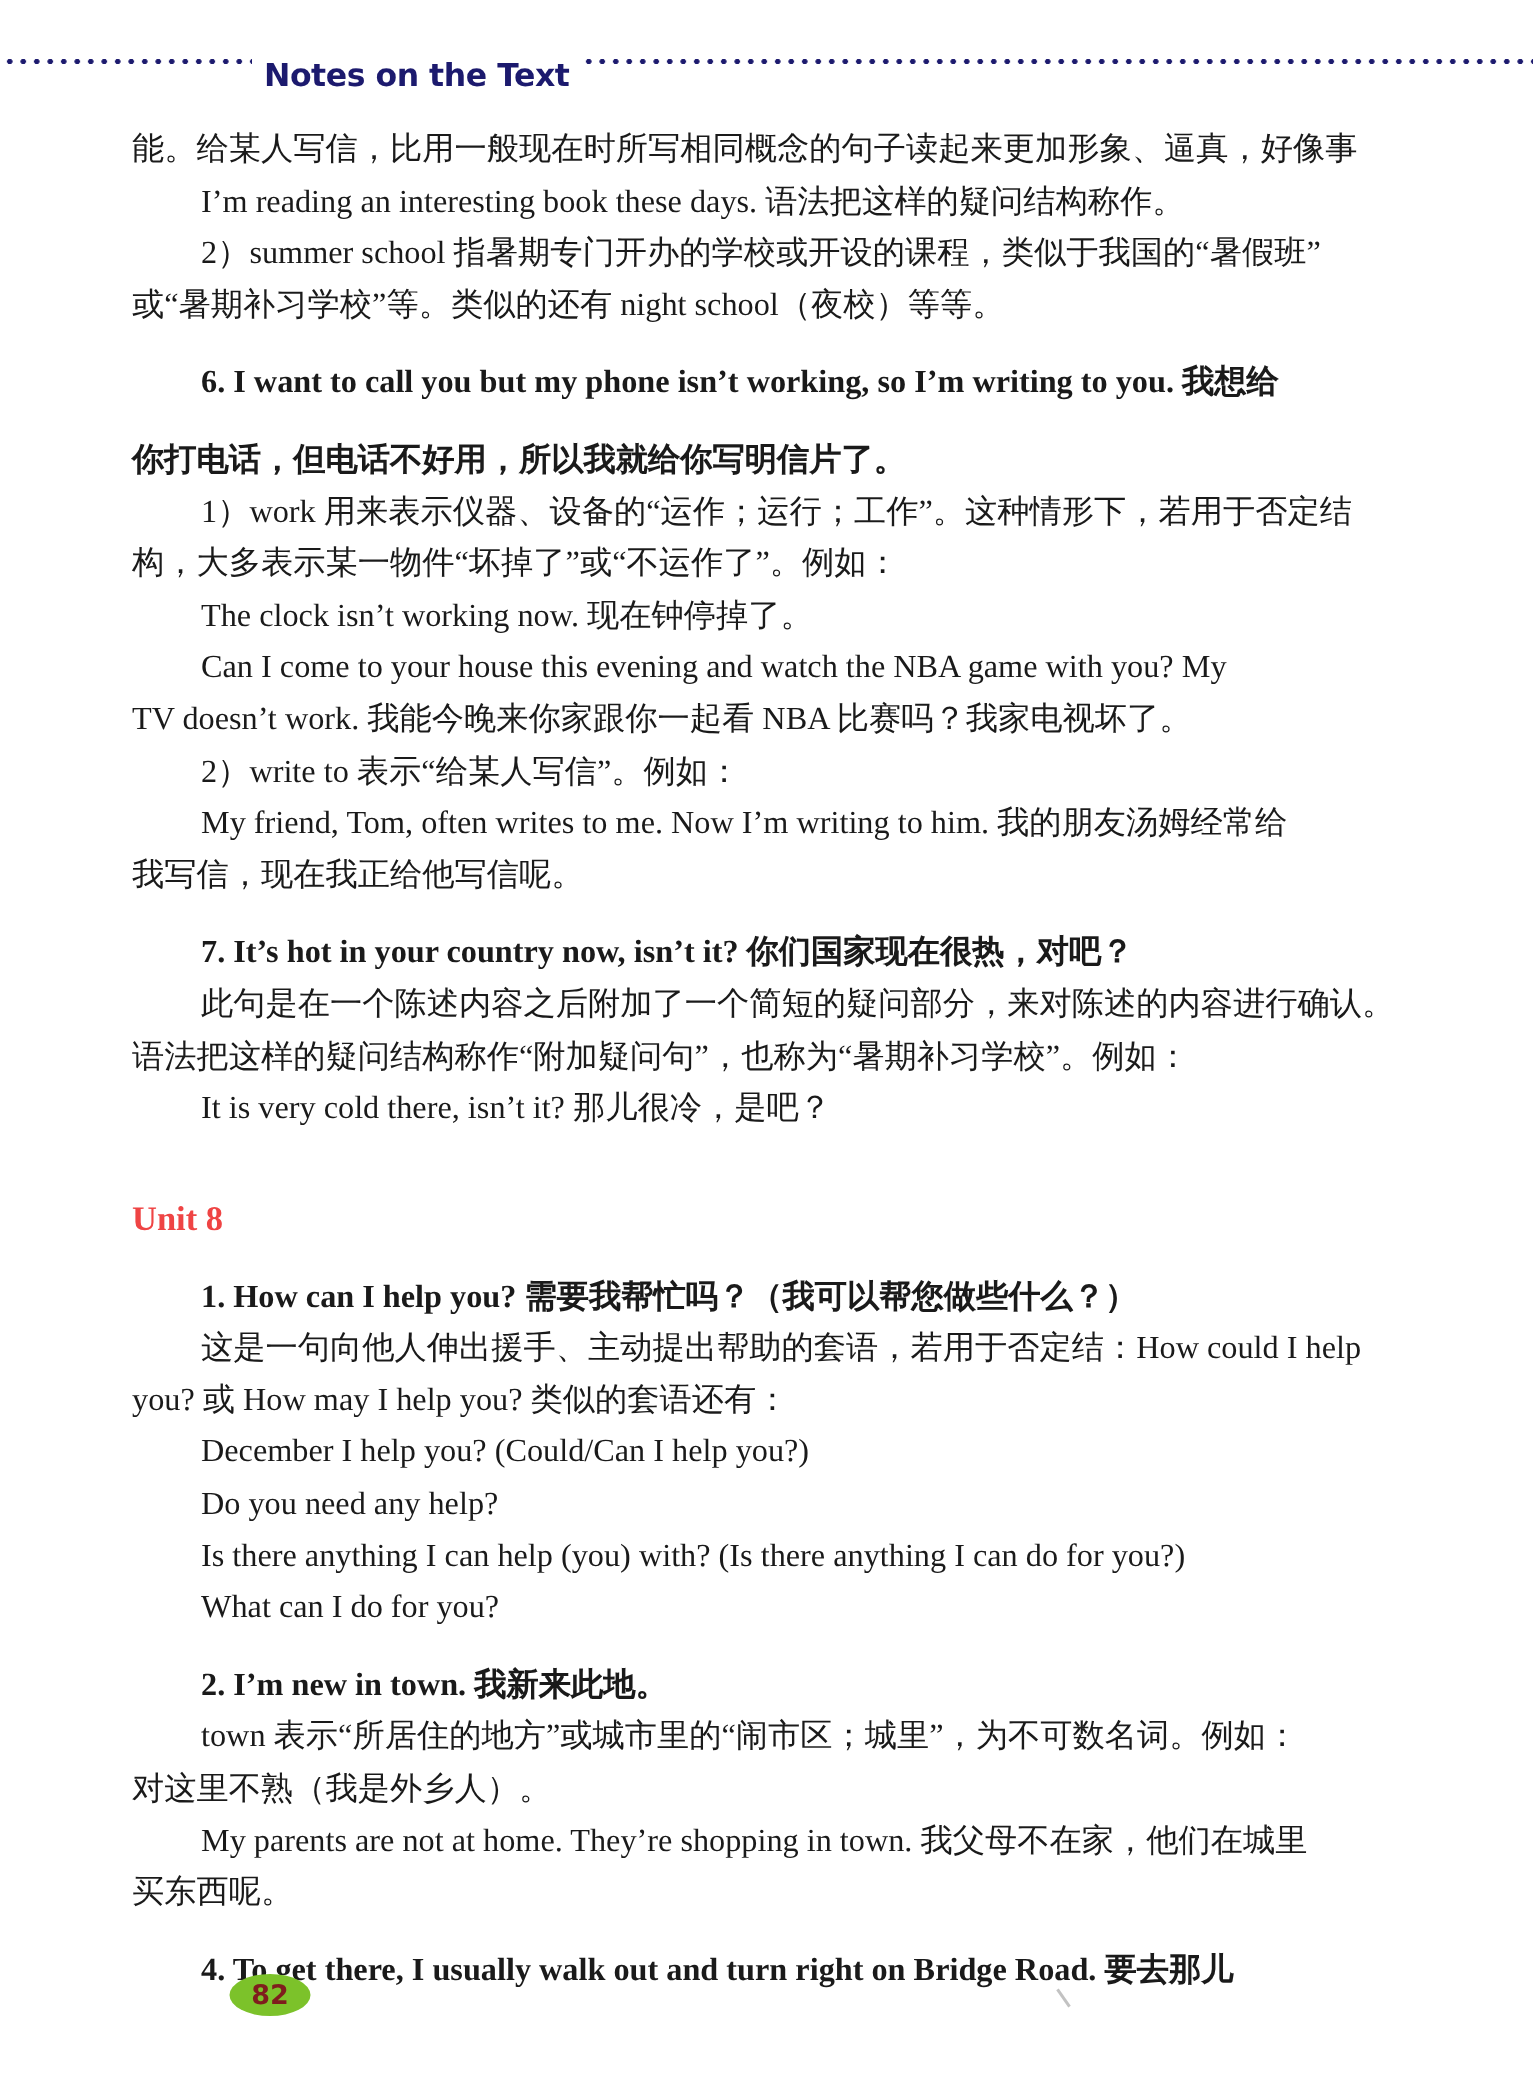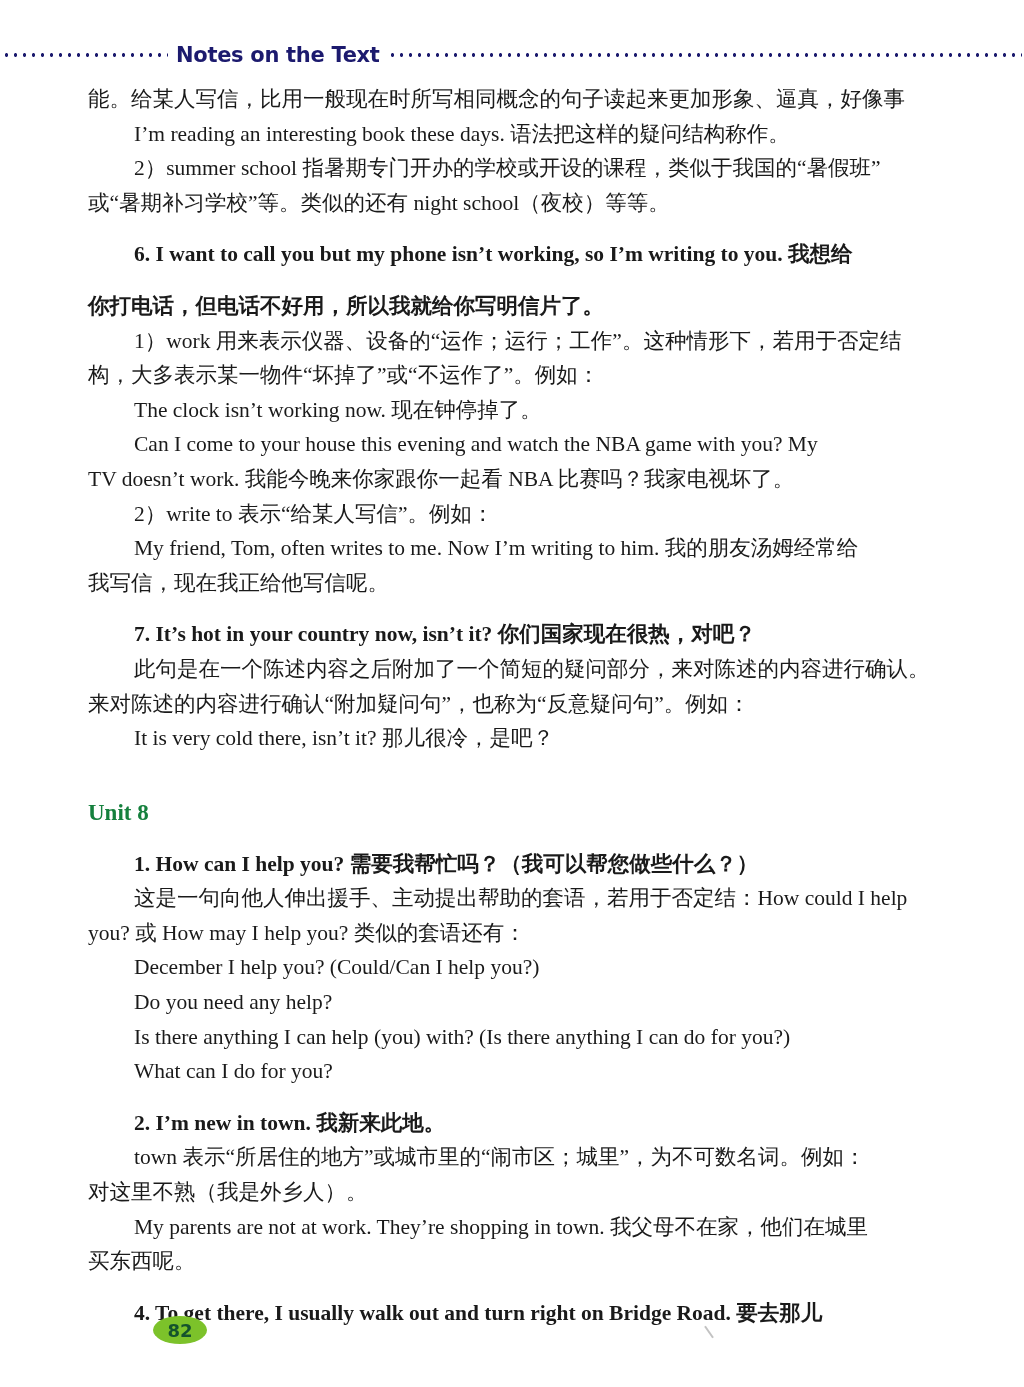--- a/index.html
+++ b/index.html
@@ -1,32 +1,32 @@
 <!DOCTYPE html>
 <html><head>
 <meta charset="utf-8">
 <style>
   html, body { margin: 0; padding: 0; }
   body {
     width: 1024px; height: 1387px; background: #ffffff; position: relative; overflow: hidden;
     font-family: "Liberation Serif", "DejaVu Serif", serif; color: #1a1a1a;
   }
-  .header { position: absolute; top: 38px; left: 0; width: 1024px; height: 34px; display: flex; align-items: center; }
+  .header { position: absolute; top: 38px; left: 0; width: 1024px; height: 34px; display: flex; }
   .dots { flex: 0 0 auto; height: 6px; background-image: radial-gradient(circle, #1c1a6e 1.6px, transparent 2px); background-size: 9px 6px; background-repeat: repeat-x; }
   .dots.left { width: 166px; margin-left: 2px; }
   .dots.right { flex: 1; margin-right: 2px; }
   .header-title { font-family: "DejaVu Sans", sans-serif; font-weight: bold; font-size: 21px; color: #1c1a6e; padding: 0 8px; letter-spacing: -0.3px; white-space: nowrap; }
   .content { position: absolute; top: 82px; left: 88px; width: 896px; }
   .line { font-size: 21.5px; line-height: 34.6px; white-space: nowrap; letter-spacing: 0px; }
   .indent { padding-left: 46px; }
   .bold { font-weight: bold; margin-top: 17px; }
-  .unit { font-size: 23px; font-weight: bold; color: #15803d; margin-top: 40px; line-height: 34px; }
+  .unit { font-size: 23px; font-weight: bold; color: #ef4444; margin-top: 40px; line-height: 34px; }
   .page-num {
     position: absolute; left: 153px; top: 1316px; width: 54px; height: 28px; border-radius: 50%;
-    background: #7cc22a; color: #14532d; font-family: "DejaVu Sans", sans-serif; font-weight: bold; font-size: 18px;
+    background: #7cc22a; color: #7f1d1d; font-family: "DejaVu Sans", sans-serif; font-weight: bold; font-size: 18px;
     display: flex; align-items: center; justify-content: center;
   }
   .mark { position: absolute; left: 708px; top: 1325px; width: 2px; height: 14px; background: #999; transform: rotate(-35deg); opacity: 0.6; }
 </style>
 </head>
 <body>
 
 <div class="header">
   <div class="dots left"></div>
   <div class="header-title">Notes on the Text</div>
@@ -44,37 +44,37 @@
     <div class="line indent"><span>1）work 用来表示仪器、设备的“运作；运行；工作”。这种情形下，若用于否定结</span></div>
     <div class="line"><span>构，大多表示某一物件“坏掉了”或“不运作了”。例如：</span></div>
     <div class="line indent"><span>The clock isn’t working now. 现在钟停掉了。</span></div>
     <div class="line indent"><span>Can I come to your house this evening and watch the NBA game with you? My</span></div>
     <div class="line"><span>TV doesn’t work. 我能今晚来你家跟你一起看 NBA 比赛吗？我家电视坏了。</span></div>
     <div class="line indent"><span>2）write to 表示“给某人写信”。例如：</span></div>
     <div class="line indent"><span>My friend, Tom, often writes to me. Now I’m writing to him. 我的朋友汤姆经常给</span></div>
     <div class="line"><span>我写信，现在我正给他写信呢。</span></div>
     <div class="line indent bold"><span>7.  It’s hot in your country now, isn’t it? 你们国家现在很热，对吧？</span></div>
     <div class="line indent"><span>此句是在一个陈述内容之后附加了一个简短的疑问部分，来对陈述的内容进行确认。</span></div>
-    <div class="line"><span>来对陈述的内容进行确认“附加疑问句”，也称为“反意疑问句”。例如：</span></div>
+    <div class="line"><span>语法把这样的疑问结构称作“附加疑问句”，也称为“暑期补习学校”。例如：</span></div>
     <div class="line indent"><span>It is very cold there, isn’t it? 那儿很冷，是吧？</span></div>
   </div>
 
   <div class="unit">Unit 8</div>
 
   <div id="uparas">
     <div class="line indent bold"><span>1.  How can I help you? 需要我帮忙吗？（我可以帮您做些什么？）</span></div>
     <div class="line indent"><span>这是一句向他人伸出援手、主动提出帮助的套语，若用于否定结：How could I help</span></div>
     <div class="line"><span>you? 或 How may I help you? 类似的套语还有：</span></div>
     <div class="line indent"><span>December I help you? (Could/Can I help you?)</span></div>
     <div class="line indent"><span>Do you need any help?</span></div>
     <div class="line indent"><span>Is there anything I can help (you) with? (Is there anything I can do for you?)</span></div>
     <div class="line indent"><span>What can I do for you?</span></div>
     <div class="line indent bold"><span>2.  I’m new in town. 我新来此地。</span></div>
     <div class="line indent"><span>town 表示“所居住的地方”或城市里的“闹市区；城里”，为不可数名词。例如：</span></div>
     <div class="line"><span>对这里不熟（我是外乡人）。</span></div>
-    <div class="line indent"><span>My parents are not at work. They’re shopping in town. 我父母不在家，他们在城里</span></div>
+    <div class="line indent"><span>My parents are not at home. They’re shopping in town. 我父母不在家，他们在城里</span></div>
     <div class="line"><span>买东西呢。</span></div>
     <div class="line indent bold"><span>4.  To get there, I usually walk out and turn right on Bridge Road. 要去那儿</span></div>
   </div>
 </div>
 
 <div class="page-num">82</div>
 <div class="mark"></div>
 
 </body></html>

